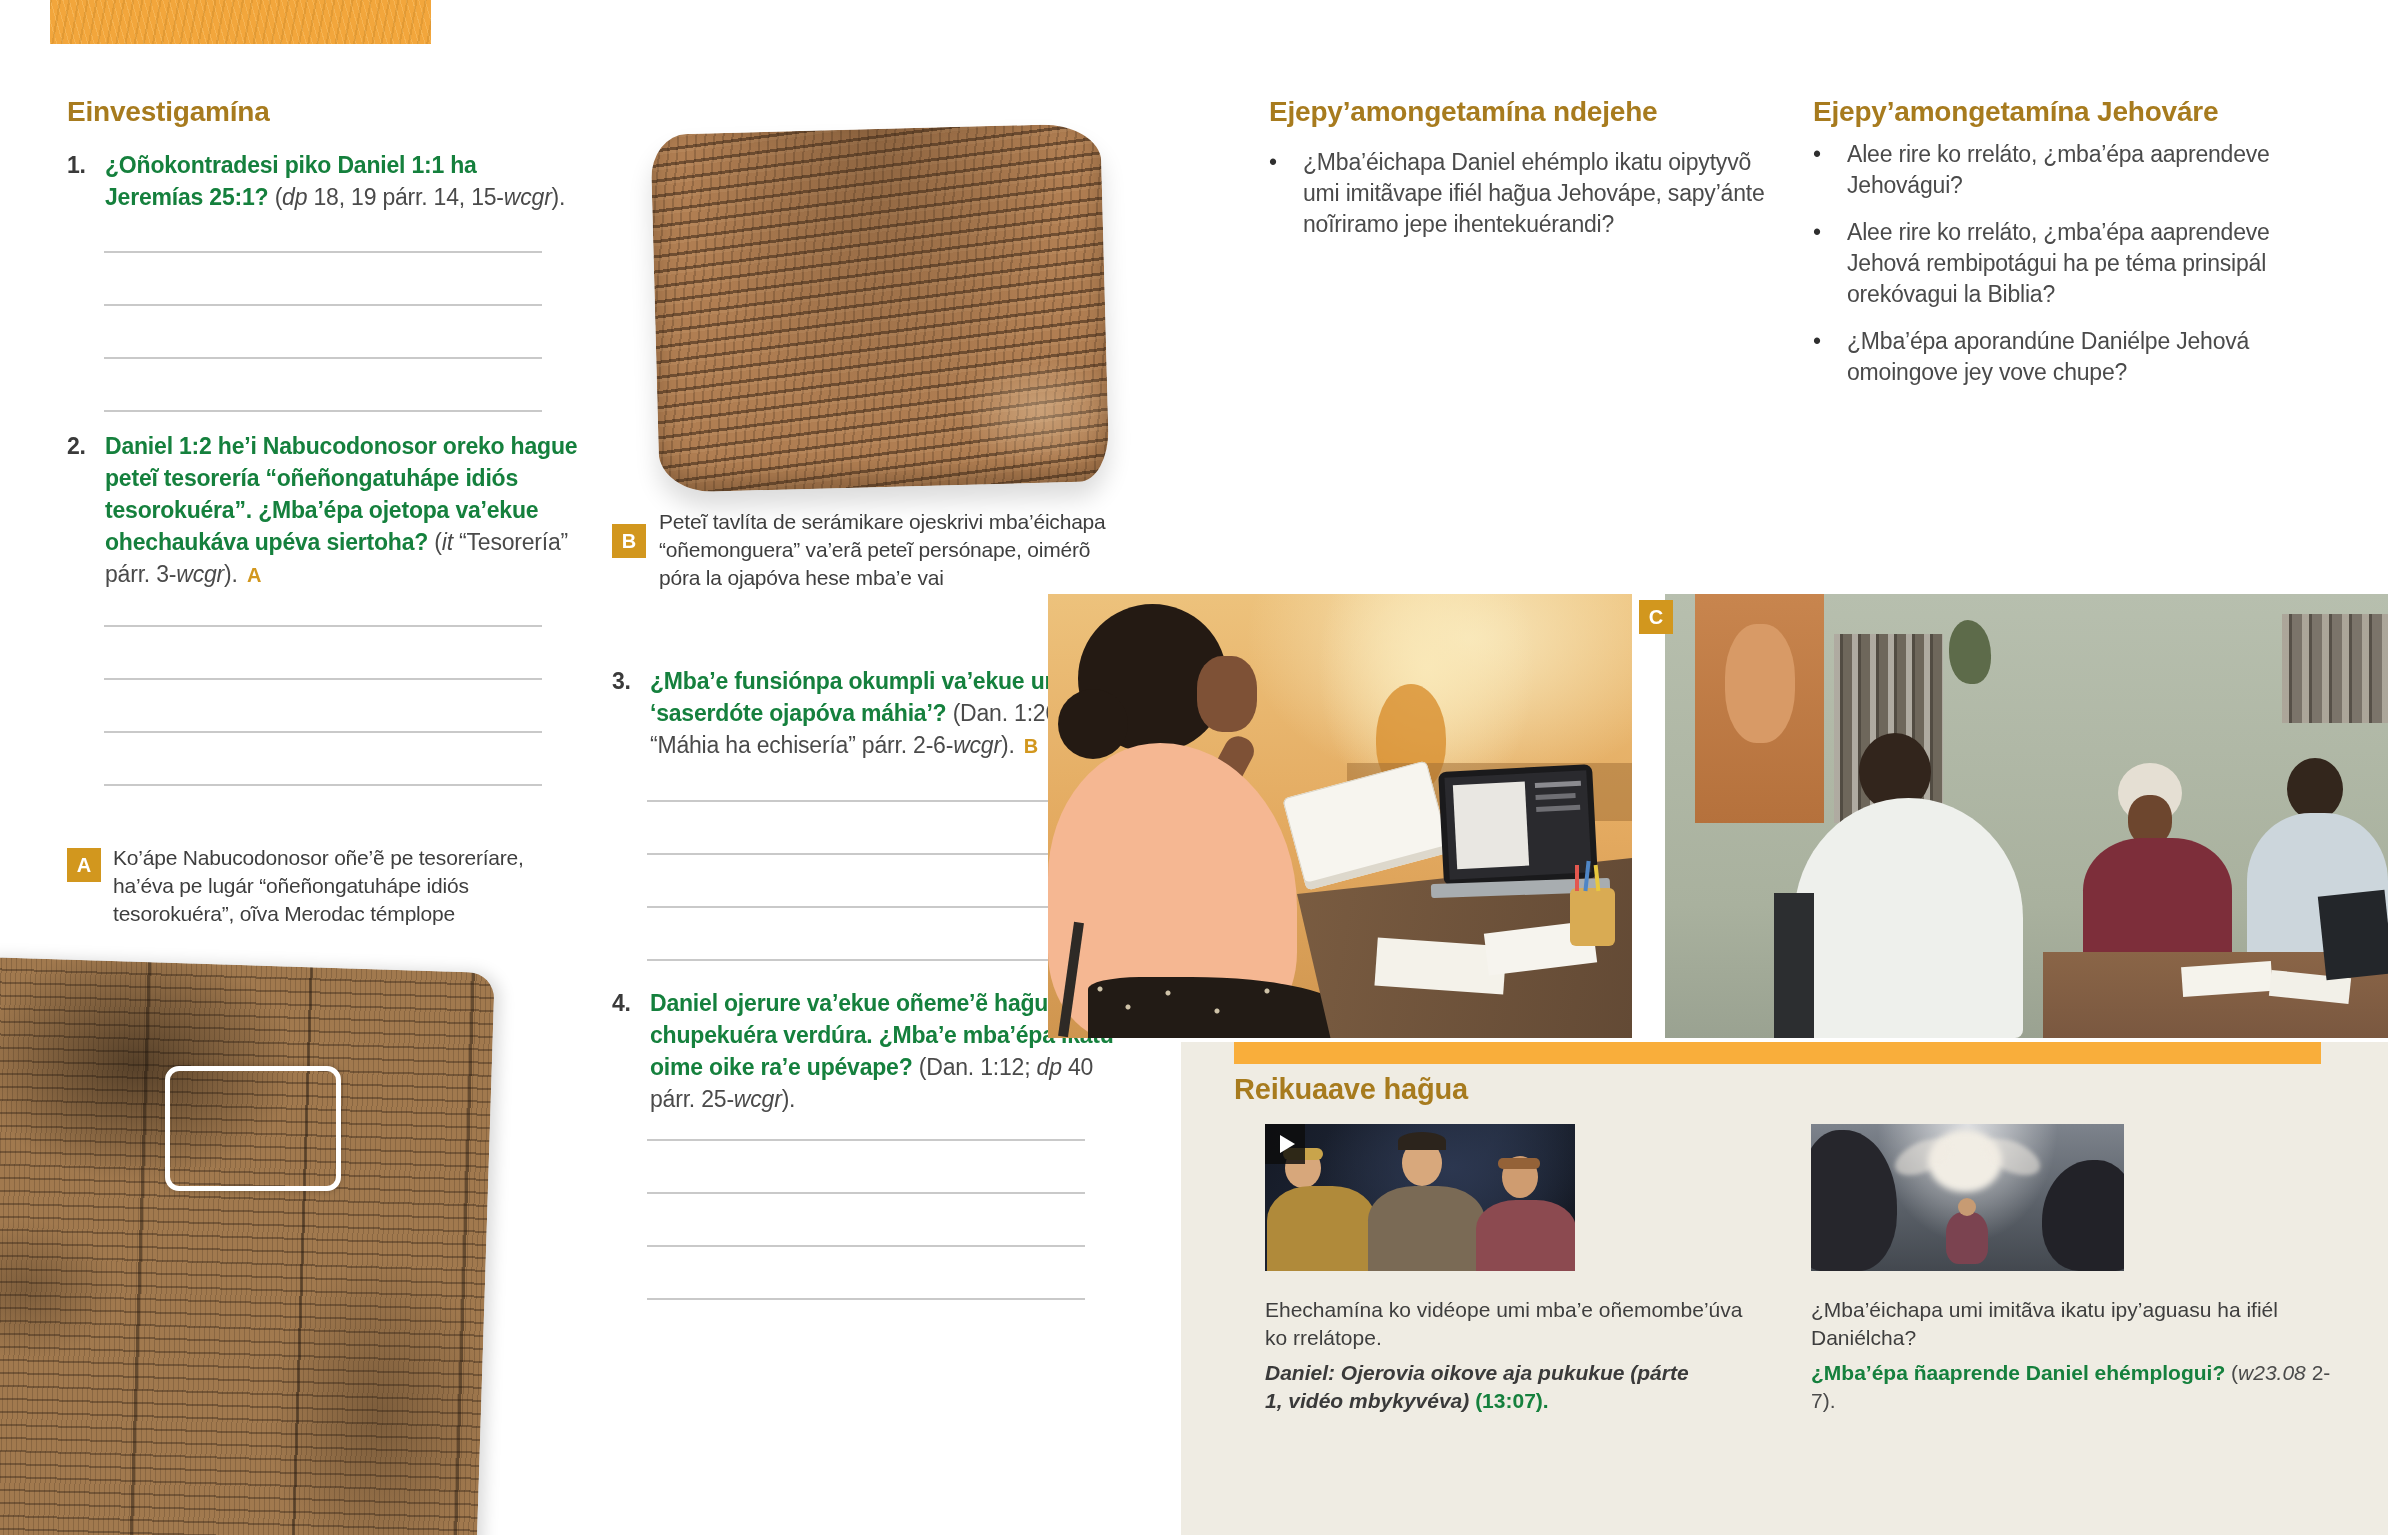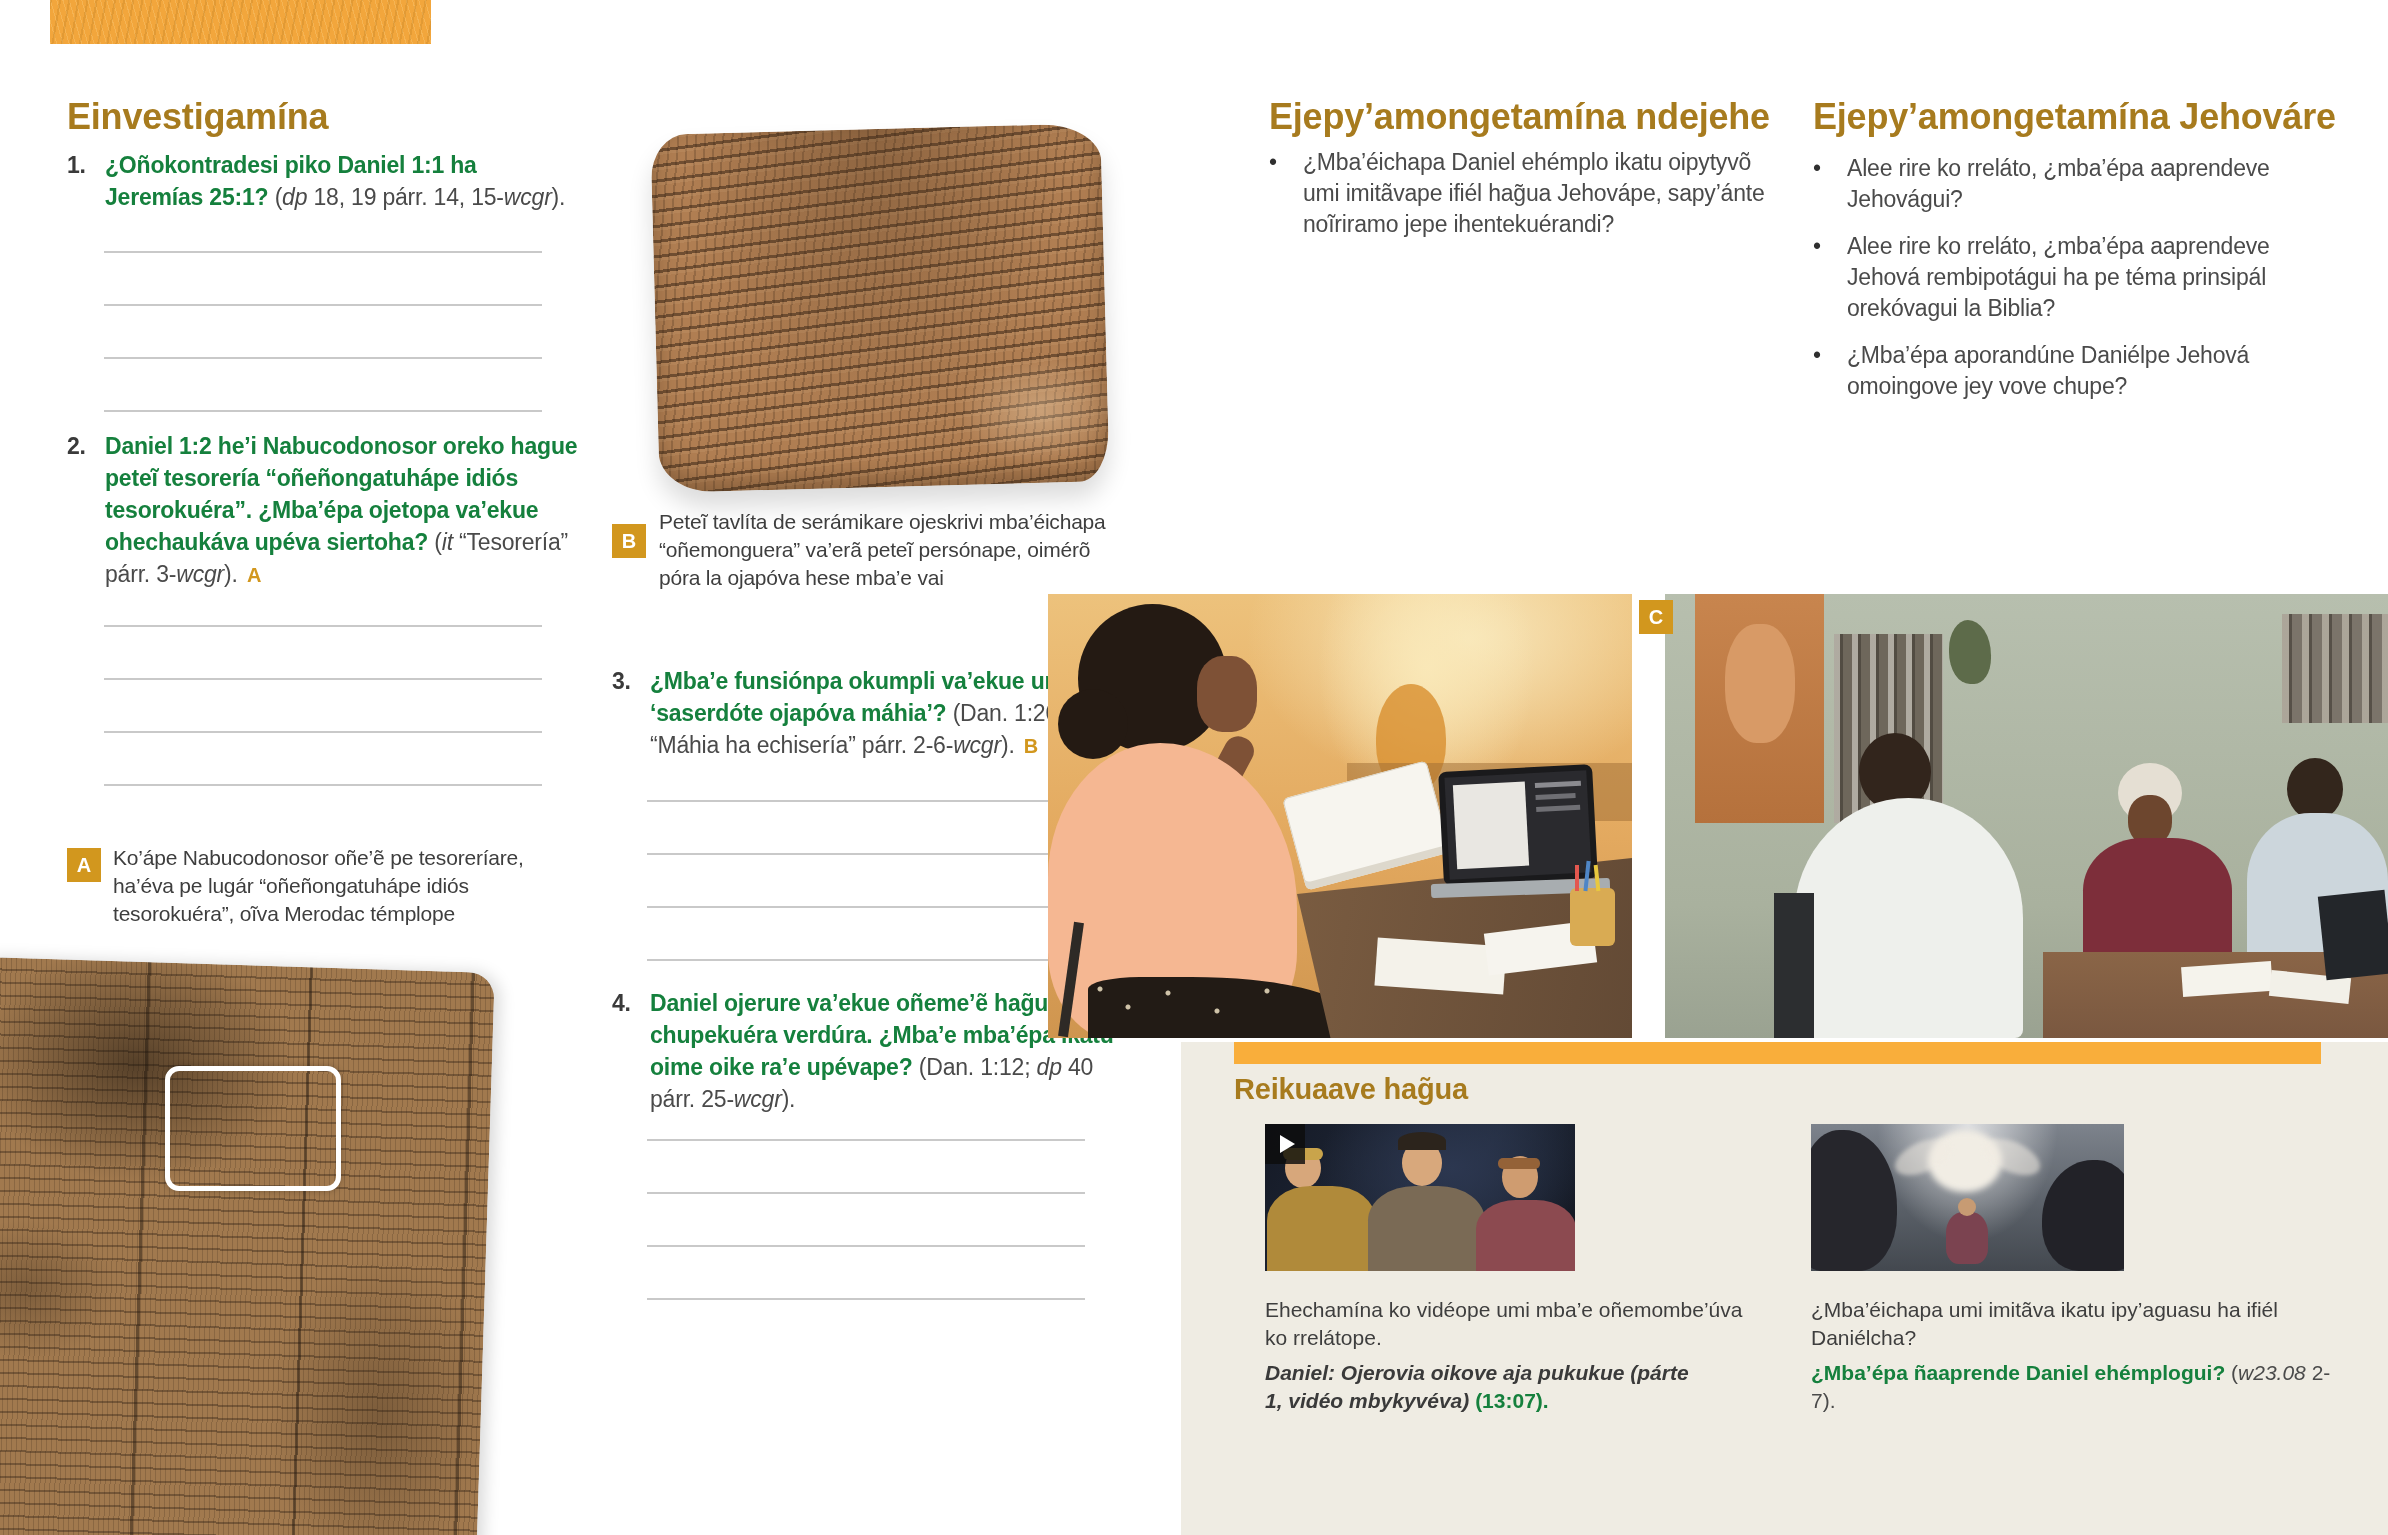--- a/index.html
+++ b/index.html
@@ -1,20 +1,20 @@
 <!DOCTYPE html>
 <html><head>
 <meta charset="utf-8">
 <style>
   html,body{margin:0;padding:0;background:#ffffff;}
   body{width:2388px;height:1535px;overflow:hidden;position:relative;
        font-family:"Liberation Sans","DejaVu Sans",sans-serif;color:#3e3e3e;}
   .abs{position:absolute;}
   
-  .gold-h{font-weight:bold;color:#a77b1e;font-size:36px;letter-spacing:-0.2px;}
+  .gold-h{font-weight:bold;color:#a77b1e;font-size:28px;letter-spacing:-0.2px;}
   
   .q{font-size:23px;line-height:32px;letter-spacing:-0.2px;}
   .q .num{position:absolute;left:0;top:0;font-weight:bold;color:#3a3a3a;}
   .q .qt{display:block;margin-left:38px;}
   .sg-b{font-weight:bold;color:#15803d;}
   .sg-r{color:#4a4a4a;}
   .sg-i{font-style:italic;color:#4a4a4a;}
   .sg-bi{font-weight:bold;font-style:italic;color:#3a3a3a;}
   .sg-g{color:#d2971e;font-weight:bold;font-size:20px;padding-left:3px;}
   
@@ -145,21 +145,21 @@
 </div>
 
 <div class="abs gold-h" style="left:1269px;top:96px;">Ejepy’amongetamína ndejehe</div>
 <div class="abs bullets" style="left:1269px;top:147px;width:517px;">
   <div class="bullet">
     <span class="bt"><span class="sg-r">¿Mba’éichapa Daniel ehémplo ikatu oipytyvõ umi imitãvape ifiél hag̃ua Jehovápe, sapy’ánte noĩriramo jepe ihentekuérandi?</span></span>
   </div>
 </div>
 
 <div class="abs gold-h" style="left:1813px;top:96px;">Ejepy’amongetamína Jehováre</div>
-<div class="abs bullets" style="left:1813px;top:153px;width:522px;">
+<div class="abs bullets" style="left:1813px;top:139px;width:522px;">
   <div class="bullet">
     <span class="bt"><span class="sg-r">Alee rire ko rreláto, ¿mba’épa aaprendeve Jehovágui?</span></span>
   </div>
   <div class="bullet">
     <span class="bt"><span class="sg-r">Alee rire ko rreláto, ¿mba’épa aaprendeve Jehová rembipotágui ha pe téma prinsipál orekóvagui la Biblia?</span></span>
   </div>
   <div class="bullet">
     <span class="bt"><span class="sg-r">¿Mba’épa aporandúne Daniélpe Jehová omoingove jey vove chupe?</span></span>
   </div>
 </div>

